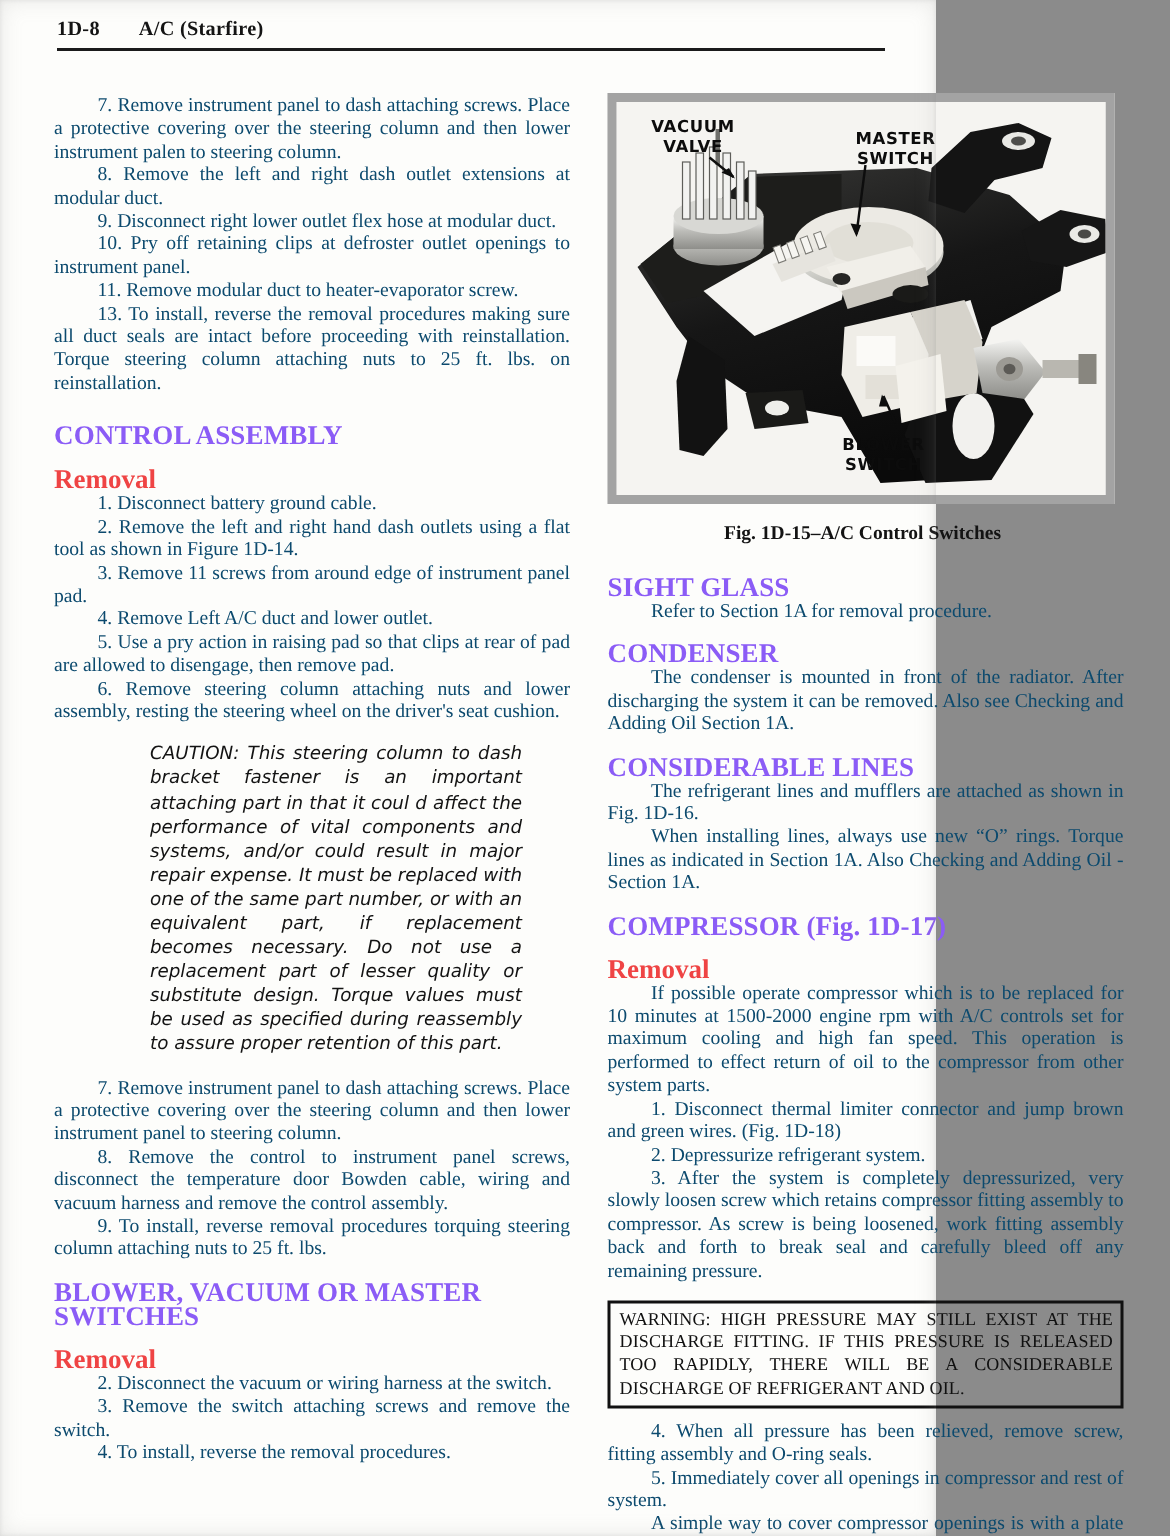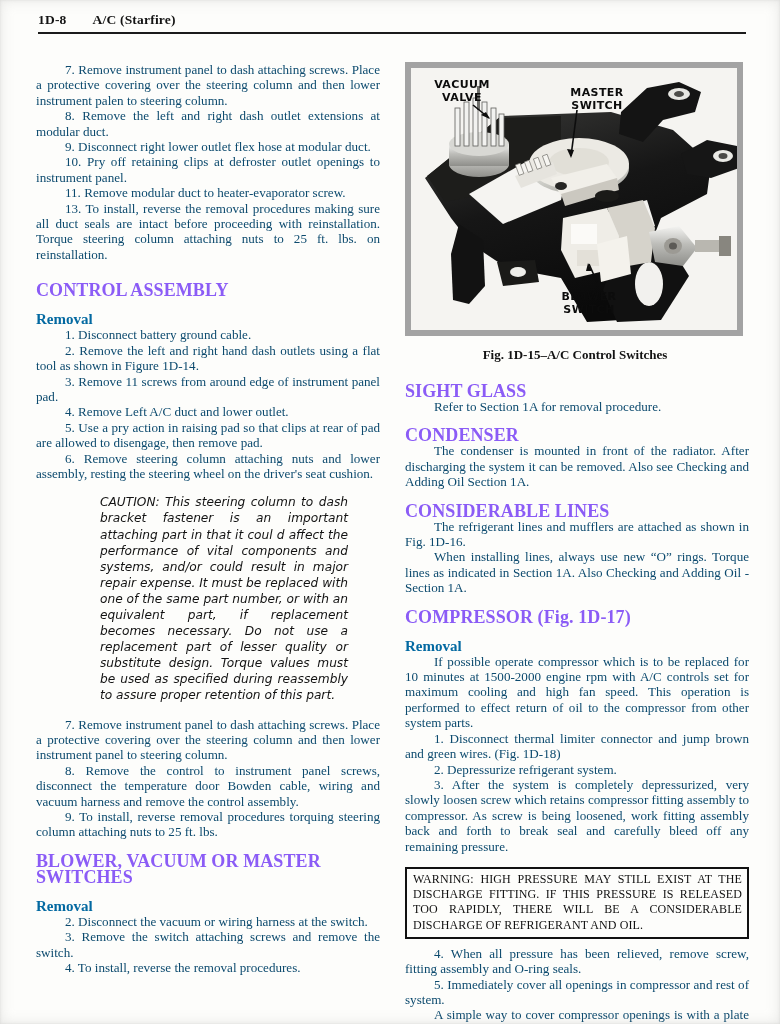--- a/index.html
+++ b/index.html
@@ -6,21 +6,21 @@
     margin: 0; padding: 0;
     background: #8b8b8b;
   }
   body {
     width: 780px; height: 1024px;
     overflow: hidden;
     font-family: "Liberation Serif", serif;
   }
   .page {
     position: relative;
-    width: 780px; height: 1024px;
+    width: 624px; height: 1024px;
     background: #fdfdfb;
     box-sizing: border-box;
   }
   
   .page::after {
     content: "";
     position: absolute; inset: 0;
     pointer-events: none;
     box-shadow: inset 0 0 14px rgba(150,150,150,0.22),
                 inset 0 0 3px rgba(120,120,120,0.18);
@@ -72,23 +72,23 @@
     font-weight: bold;
     font-size: 18px;
     line-height: 16px;
     color: #8b5cf6;
     letter-spacing: 0.1px;
   }
   h3.sub {
     margin: 0;
     font-family: "Liberation Serif", serif;
     font-weight: bold;
-    font-size: 15px;
+    font-size: 18px;
     line-height: 16px;
-    color: #0369a1;
+    color: #ef4444;
   }
 
   .caution {
     margin: 0 0 0 64px;
     width: 248px;
     font-family: "DejaVu Sans", sans-serif;
     font-style: italic;
     font-weight: 500;
     font-size: 12.2px;
     line-height: 16.1px;

